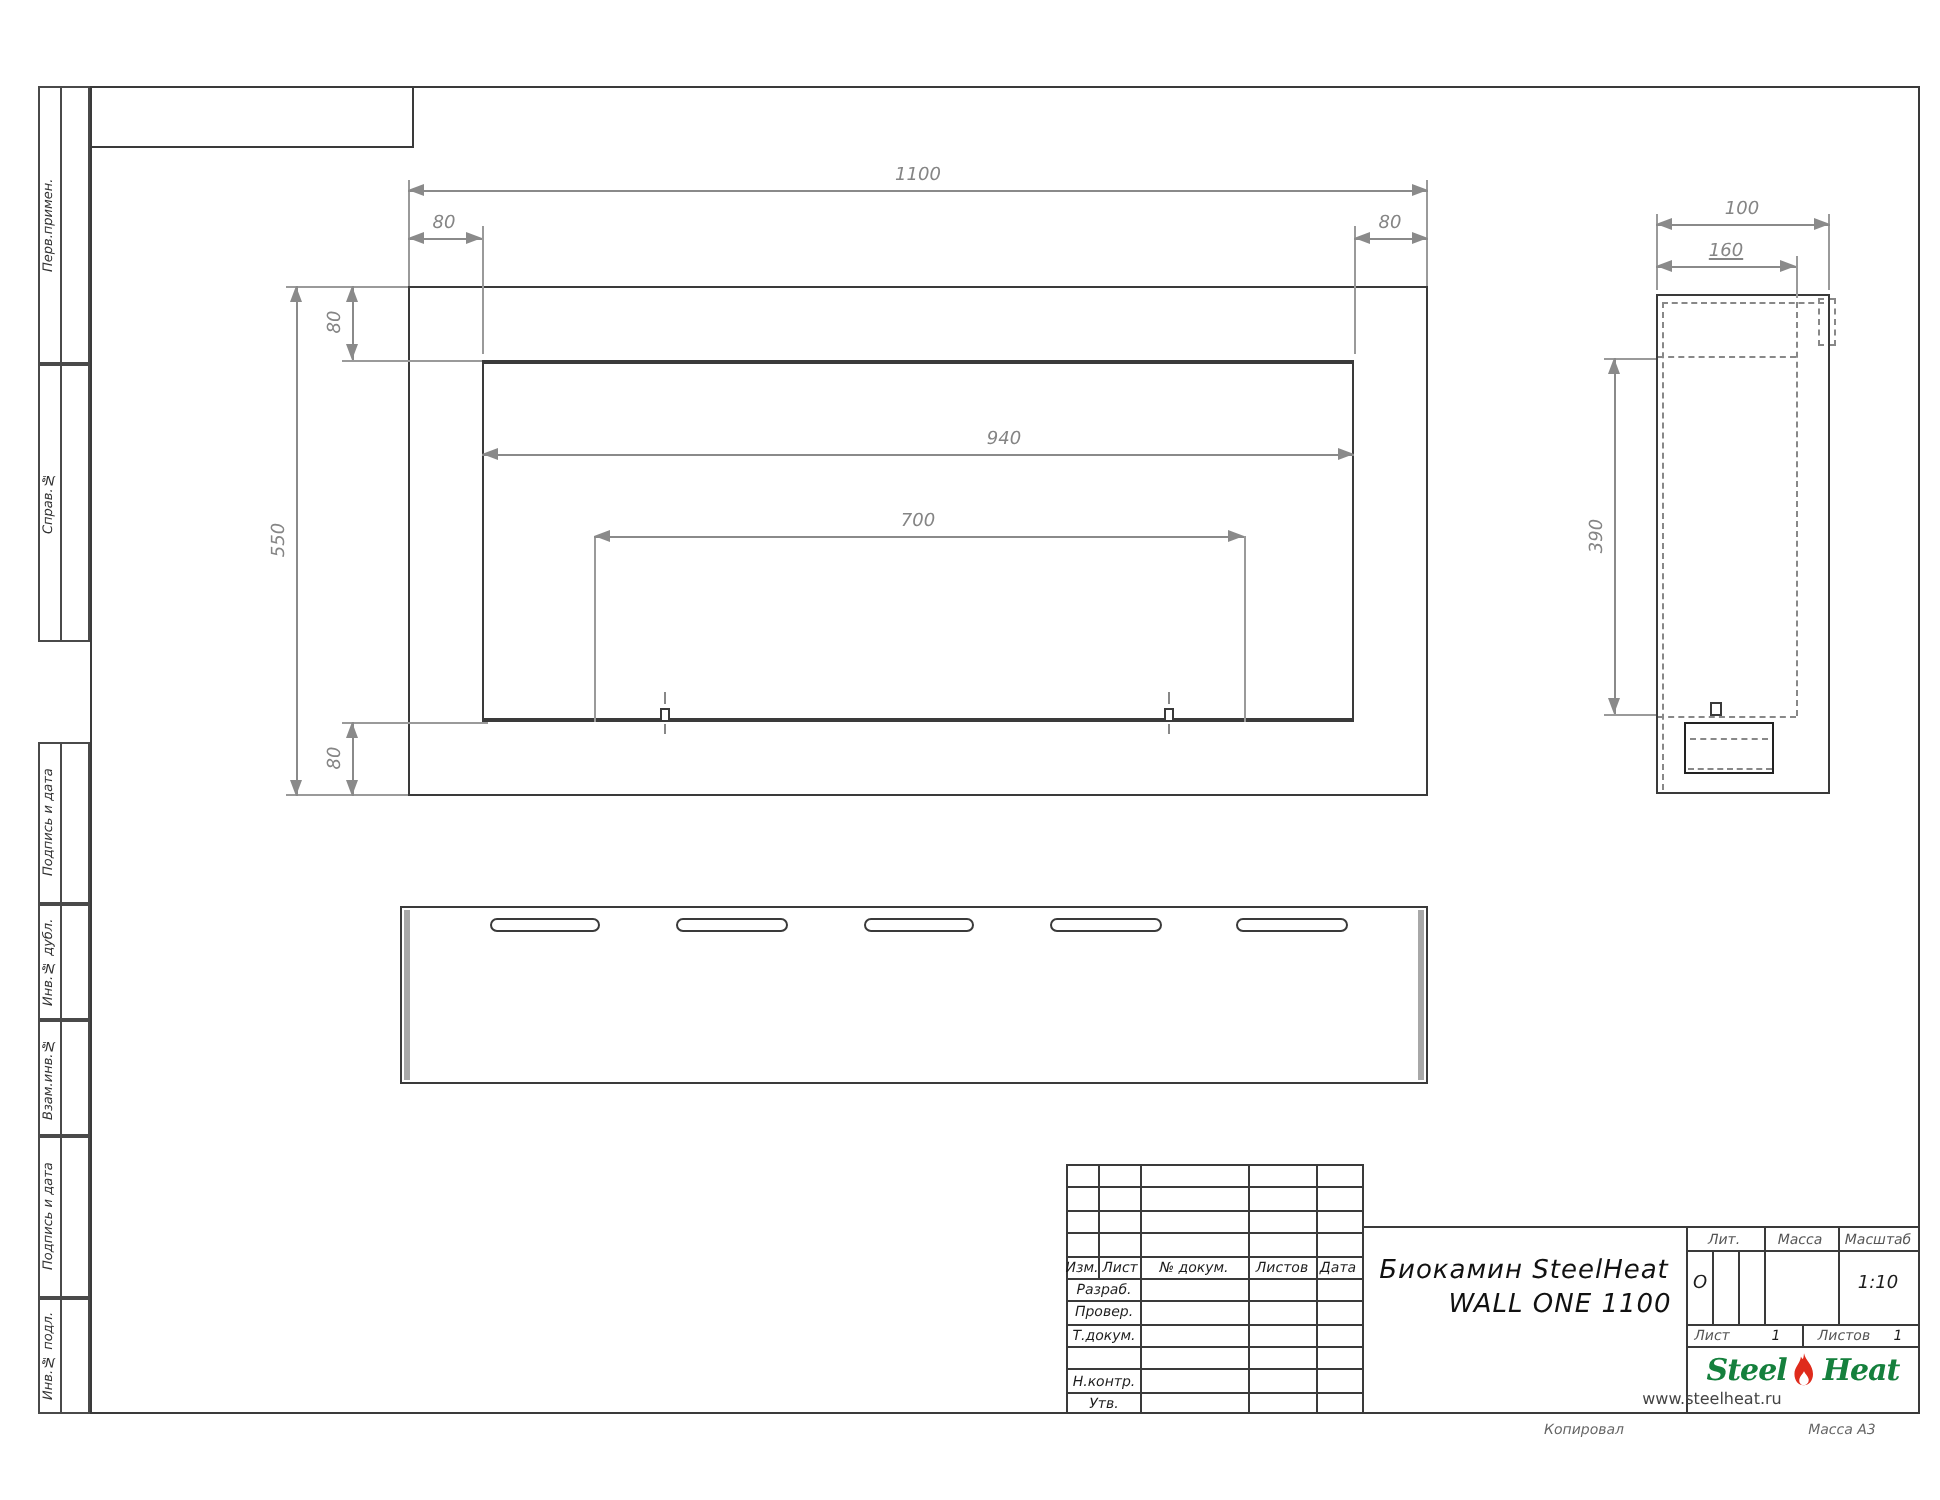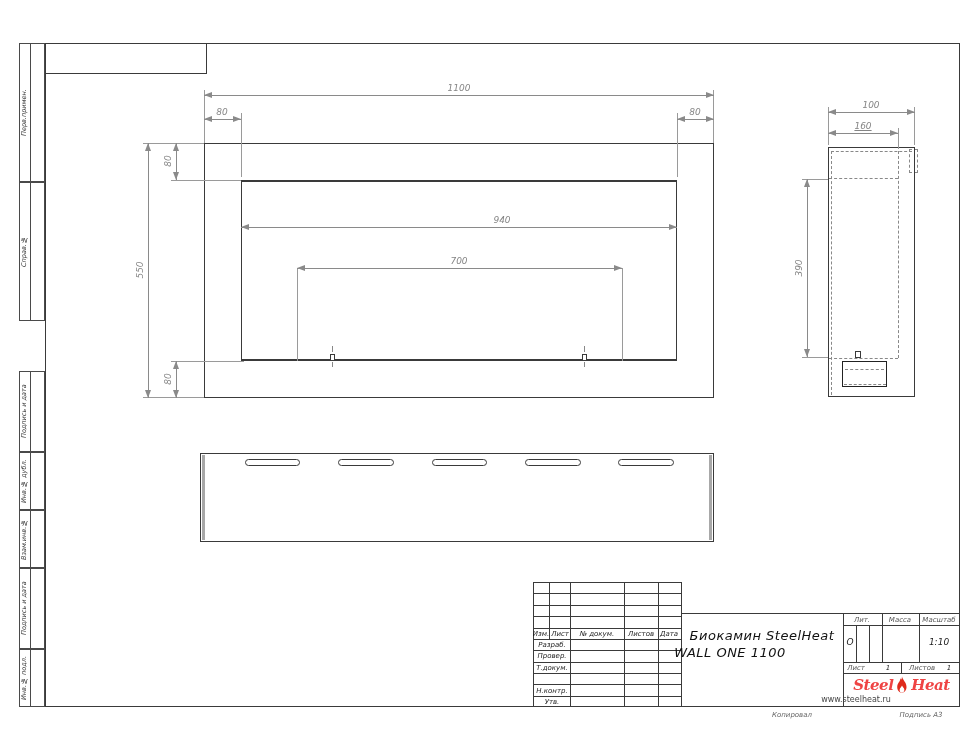--- a/index.html
+++ b/index.html
@@ -39,21 +39,21 @@
             font:italic 6.5px "DejaVu Sans",sans-serif; color:#333; white-space:nowrap; }
 
   
   .tt { position:absolute; font:italic 7px "DejaVu Sans",sans-serif; color:#1d1d1d;
         line-height:10px; white-space:nowrap; transform:translateX(-50%); text-align:center; }
   .tt.big { font:italic 13px "DejaVu Sans",sans-serif; color:#111; letter-spacing:.5px; }
   .tt.val { font:italic 9px "DejaVu Sans",sans-serif; }
   .tt.dim2{ color:#555; }
 
   .logo { position:absolute; display:flex; align-items:center; justify-content:center; gap:1px; }
-  .logo .word { font:italic bold 15px "DejaVu Serif",serif; color:#ef4444; letter-spacing:-.5px; }
+  .logo .word { font:italic bold 15px "DejaVu Serif",serif; color:#15803d; letter-spacing:-.5px; }
   .logo svg { display:block; margin:0 1px; }
   .logo-url { position:absolute; font:8px "DejaVu Sans",sans-serif; color:#444;
               transform:translateX(-50%); white-space:nowrap; }
   .foot { position:absolute; font:italic 7px "DejaVu Sans",sans-serif; color:#666;
           transform:translateX(-50%); white-space:nowrap; }
 </style>
 </head>
 <body>
 
 <div class="sheet">
@@ -206,21 +206,21 @@
     <span class="tt" style="left:641px;top:629px;">Листов</span>
     <span class="tt" style="left:669px;top:629px;">Дата</span>
 
     <span class="tt" style="left:552px;top:640px;">Разраб.</span>
     <span class="tt" style="left:552px;top:651px;">Провер.</span>
     <span class="tt" style="left:552px;top:663px;">Т.докум.</span>
     <span class="tt" style="left:552px;top:686px;">Н.контр.</span>
     <span class="tt" style="left:552px;top:697px;">Утв.</span>
 
     <span class="tt big" style="left:762px;top:628px;">Биокамин SteelHeat</span>
-    <span class="tt big" style="left:730px;top:645px;font-style:italic;">WALL ONE 1100</span>
+    <span class="tt big" style="left:780px;top:645px;font-style:italic;">WALL ONE 1100</span>
 
     <span class="tt dim2" style="left:862px;top:615px;">Лит.</span>
     <span class="tt dim2" style="left:900px;top:615px;">Масса</span>
     <span class="tt dim2" style="left:939px;top:615px;">Масштаб</span>
     <span class="tt val" style="left:850px;top:637px;">О</span>
     <span class="tt val" style="left:939px;top:637px;">1:10</span>
 
     <span class="tt dim2" style="left:856px;top:663px;">Лист</span>
     <span class="tt" style="left:888px;top:663px;">1</span>
     <span class="tt dim2" style="left:922px;top:663px;">Листов</span>
@@ -231,15 +231,15 @@
       <svg width="14" height="18" viewBox="0 0 24 32">
         <path d="M12 1 C13.5 8 20 11 20 19.5 C20 25.5 16.4 29.5 11.7 29.5 C7 29.5 3.5 25.5 3.5 19.5 C3.5 13 8.6 10.5 9.3 4 C10.6 6.8 11.4 7.6 12 1 Z" fill="#df2b1c"></path>
         <path d="M11.7 29.5 C14.6 29.5 16.6 27 16.1 24 C15.6 21 13 19.8 12 17 C11 19.8 8.4 21 7.9 24 C7.4 27 8.8 29.5 11.7 29.5 Z" fill="#ffffff"></path>
       </svg>
       <span class="word">Heat</span>
     </div>
     <span class="logo-url" style="left:856px;top:695px;">www.steelheat.ru</span>
   </div>
 
   <span class="foot" style="left:792px;top:711px;">Копировал</span>
-  <span class="foot" style="left:921px;top:711px;">Подпись А3</span>
+  <span class="foot" style="left:921px;top:711px;">Масса А3</span>
 
 </div>
 
 </body></html>

